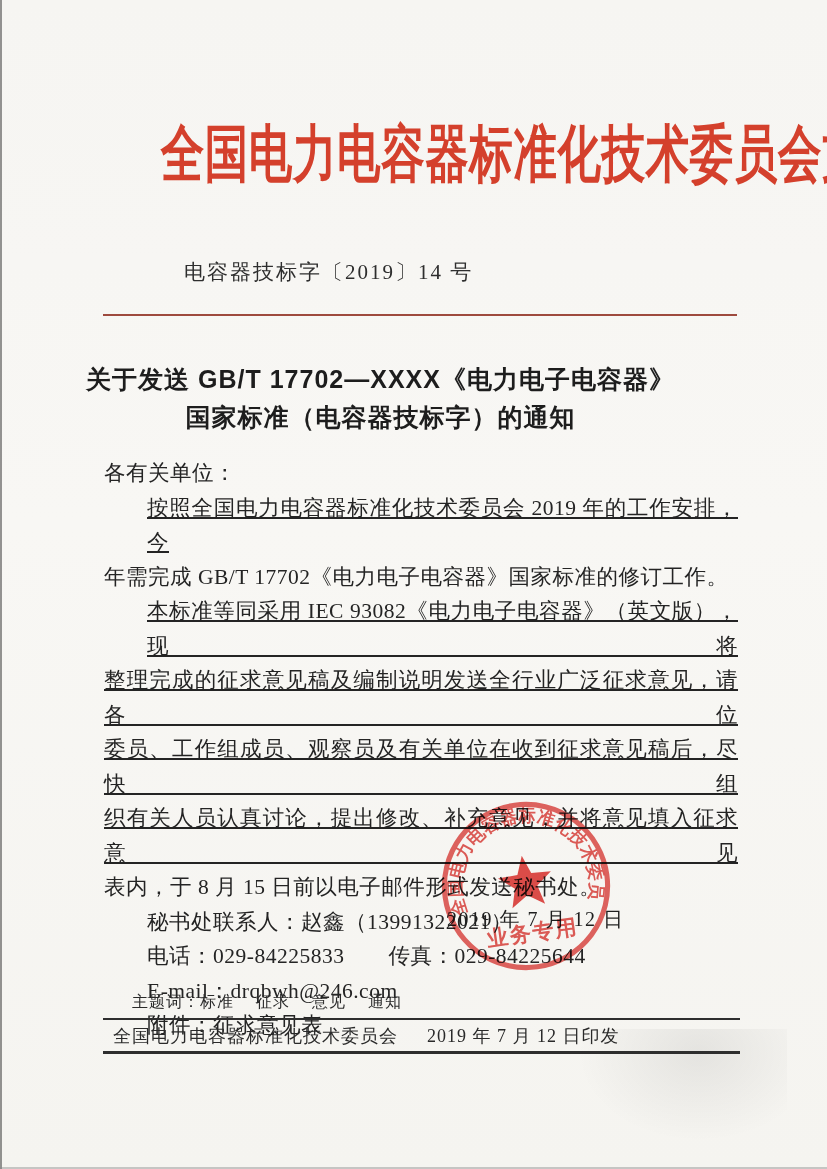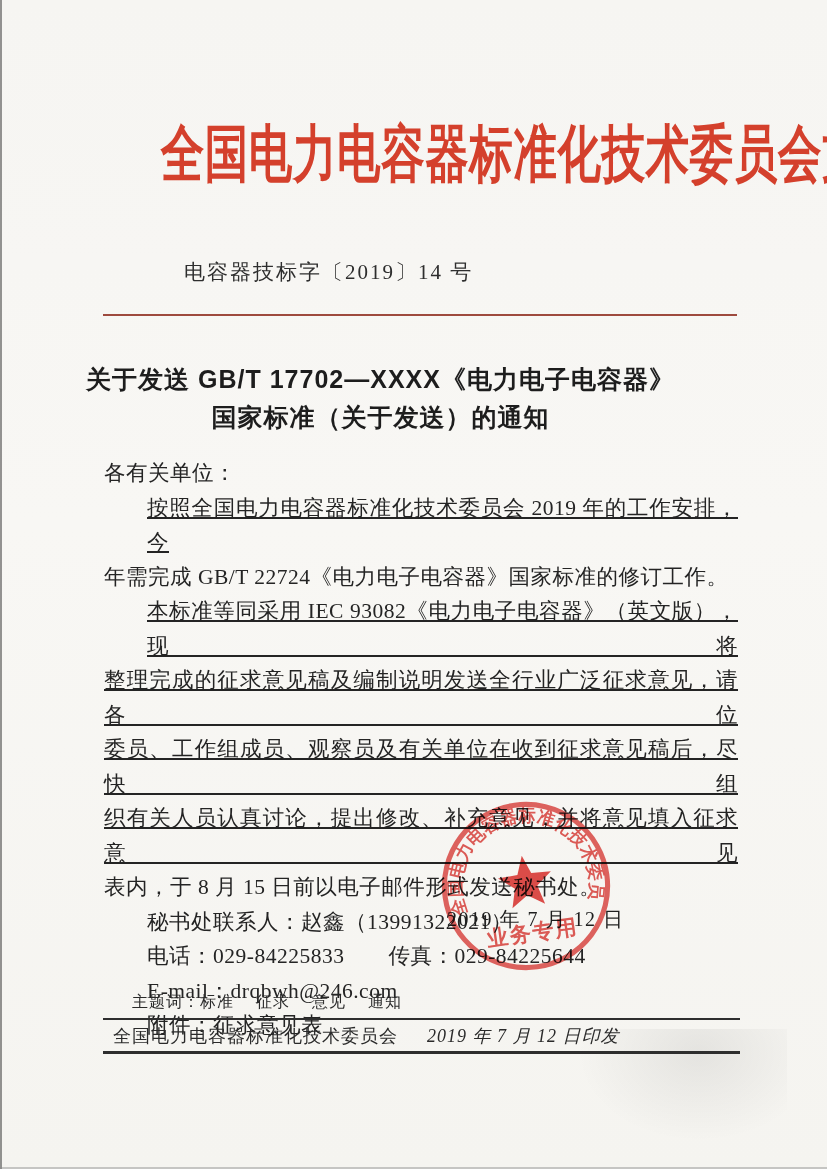--- a/index.html
+++ b/index.html
@@ -58,21 +58,21 @@
   }
   .seal text{font-family:"Liberation Sans","DejaVu Sans",sans-serif;font-weight:600;}
 
   .footer-keywords{
     position:absolute;top:992px;left:132px;font-size:16px;letter-spacing:1px;color:#2a2a2a;white-space:nowrap;
   }
   .rule-black-1{position:absolute;top:1018px;left:103px;width:637px;height:2px;background:#2e2e2e;}
   .footer-issuer-row{
     position:absolute;top:1024px;left:113px;width:627px;font-size:18px;letter-spacing:1px;color:#2a2a2a;
   }
-  .footer-issuer-row .print-date{position:absolute;left:314px;top:0;white-space:nowrap;font-style:italic;}
+  .footer-issuer-row .print-date{position:absolute;left:314px;top:0;white-space:nowrap;}
   .rule-black-2{position:absolute;top:1051px;left:103px;width:637px;height:3px;background:#2e2e2e;}
 </style>
 </head>
 <body>
 
 <div class="page">
 
   <div class="edge-left"></div>
   <div class="edge-bottom"></div>
   <div class="curl-shadow"></div>
@@ -80,28 +80,28 @@
   <div class="org-title">
     <span class="squeeze">全国电力电容器标准化技术委员会文件</span>
   </div>
 
   <div class="doc-number">电容器技标字〔2019〕14 号</div>
 
   <div class="red-rule"></div>
 
   <div class="subject">
     <div>关于发送 GB/T 17702—XXXX《电力电子电容器》</div>
-    <div>国家标准（关于发送）的通知</div>
+    <div>国家标准（电容器技标字）的通知</div>
   </div>
 
   <div class="body-block">
     <div class="bline">各有关单位：</div>
 
     <div class="bline jl indent">按照全国电力电容器标准化技术委员会 2019 年的工作安排，今</div>
-    <div class="bline">年需完成 GB/T 22724《电力电子电容器》国家标准的修订工作。</div>
+    <div class="bline">年需完成 GB/T 17702《电力电子电容器》国家标准的修订工作。</div>
 
     <div class="bline jl indent">本标准等同采用 IEC 93082《电力电子电容器》（英文版），现将</div>
     <div class="bline jl">整理完成的征求意见稿及编制说明发送全行业广泛征求意见，请各位</div>
     <div class="bline jl">委员、工作组成员、观察员及有关单位在收到征求意见稿后，尽快组</div>
     <div class="bline jl">织有关人员认真讨论，提出修改、补充意见，并将意见填入征求意见</div>
     <div class="bline">表内，于 8 月 15 日前以电子邮件形式发送秘书处。</div>
 
     <div class="bline indent">秘书处联系人：赵鑫（13991322021）</div>
     <div class="bline indent">电话：029-84225833　　传真：029-84225644</div>
     <div class="bline indent">E-mail：drqbwh@246.com</div>

